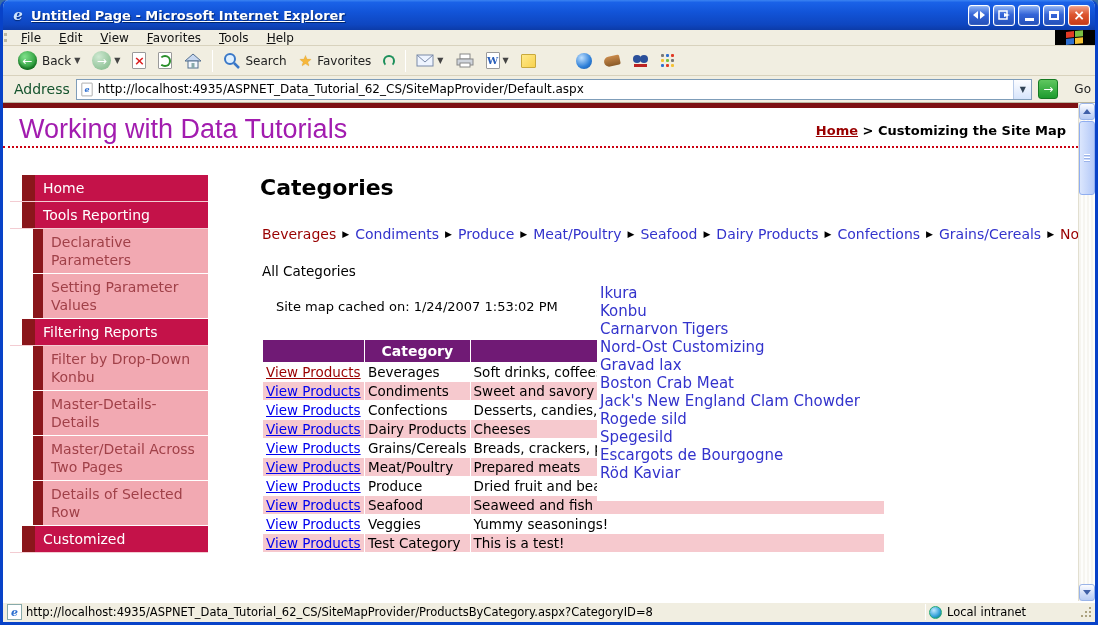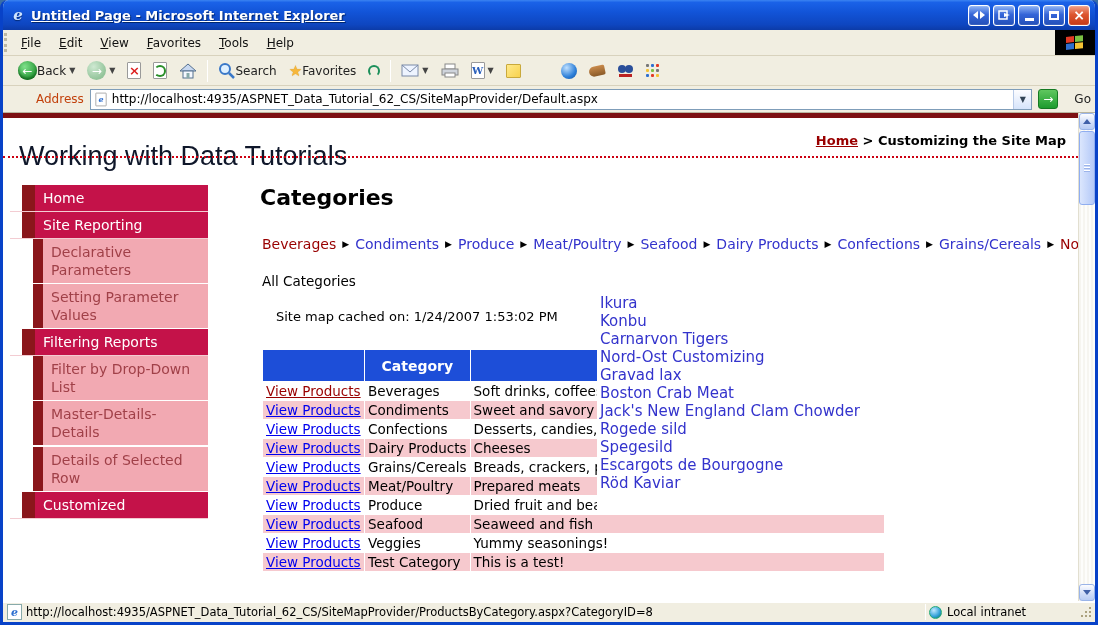--- a/index.html
+++ b/index.html
@@ -18,72 +18,72 @@
   .titletext{flex:1;color:#fff;font:bold 13px "DejaVu Sans",sans-serif;text-shadow:1px 1px 1px #00266e;
     padding-left:4px;white-space:nowrap;overflow:hidden;text-decoration:underline;}
   .tbtn{width:22px;height:21px;margin-left:3px;flex:none;border-radius:3px;border:1px solid #fff;
     background:linear-gradient(180deg,#8fb4f4,#3565d8 45%,#2350b8);display:flex;align-items:center;justify-content:center;
     color:#fff;font-size:10px;box-shadow:inset 0 0 1px #fff;}
   .tbtn.close{background:linear-gradient(180deg,#f0a088,#dd5630 45%,#c63a16);}
   .tbtn .minbar{width:9px;height:3px;background:#fff;margin-top:9px;}
   .tbtn .maxbox{width:10px;height:9px;border:2px solid #fff;border-top-width:3px;}
   .tbtn.close span{font:bold 14px "DejaVu Sans",sans-serif;line-height:1;}
   
-  .menubar{height:26px;flex:none;display:flex;align-items:stretch;background:#f1eee1;
+  .menubar{height:16px;flex:none;display:flex;align-items:stretch;background:#f1eee1;
     border-bottom:1px solid #d8d2bd;}
   .grip{width:7px;flex:none;margin:3px 1px;border-left:3px dotted #bcb8a4;}
   .menu-items{display:flex;align-items:center;}
   .menu-item{padding:0 9px;font-size:12px;color:#111;}
   .menu-item::first-letter{text-decoration:underline;}
   .throbber{margin-left:auto;width:40px;flex:none;background:#000;display:flex;align-items:center;justify-content:center;}
   .flag{position:relative;width:18px;height:14px;transform:skewY(-6deg);}
   .flag i{position:absolute;width:8px;height:6px;}
   .flag .r{left:0;top:0;background:#e23a25;} .flag .g{left:9px;top:0;background:#7bc143;}
   .flag .b{left:0;top:7px;background:#2e6fd0;} .flag .y{left:9px;top:7px;background:#f5c233;}
   
   .toolbar{height:30px;flex:none;display:flex;align-items:center;background:#f1eee1;
     border-bottom:1px solid #d8d2bd;font-size:12px;color:#222;}
   .tool{display:flex;align-items:center;padding:2px 5px;border-radius:3px;margin:0 1px;}
   .circ{width:19px;height:19px;border-radius:50%;display:flex;align-items:center;justify-content:center;
     background:radial-gradient(circle at 35% 30%,#7fe08a,#2c9d3c 70%);color:#fff;font-size:12px;line-height:1;
     box-shadow:inset 0 -2px 3px #14691f;}
   .circ.dim{background:radial-gradient(circle at 35% 30%,#cfe9d2,#93c49a 70%);box-shadow:none;color:#fff;}
-  .tool .lbl{}
+  .tool .lbl{margin-left:5px;}
   .caret{font-size:8px;color:#444;margin-left:3px;}
   .sep{width:1px;height:22px;background:#d4cfba;border-right:1px solid #fff;margin:0 4px;flex:none;}
   .pageic{width:14px;height:17px;background:#fff;border:1px solid #9a9a9a;border-radius:1px;position:relative;
     display:flex;align-items:center;justify-content:center;}
   .stopx{color:#d22;font:bold 13px "DejaVu Sans",sans-serif;}
   .arc{width:12px;height:12px;border:2px solid #2a8f2a;border-left-color:transparent;border-radius:50%;display:inline-block;}
   .arc.hist{border-color:#1b8f5a;border-bottom-color:transparent;}
   .star{color:#f6b73c;font-size:15px;text-shadow:0 0 1px #c98f1d;}
   .note{width:15px;height:14px;background:linear-gradient(135deg,#ffe98a,#f8d24e);border:1px solid #c9a93c;border-radius:1px;}
   .sphere{width:16px;height:16px;border-radius:50%;background:radial-gradient(circle at 35% 30%,#bfe0ff,#2d7fd8 60%,#114f9e);}
   .shoe{width:16px;height:10px;background:linear-gradient(#c98a4b,#8a5a28);border-radius:6px 2px 2px 6px;transform:rotate(-12deg);}
   .msgr{width:14px;height:14px;position:relative;}
   .msgr i{position:absolute;width:3px;height:3px;border-radius:1px;background:#777;
     box-shadow:5px 0 #2e6fd0,10px 0 #e23a25,0 5px #f5c233,5px 5px #7bc143,10px 5px #777,0 10px #2e6fd0,5px 10px #e23a25,10px 10px #f5c233;}
   
   .addrbar{height:27px;flex:none;display:flex;align-items:center;background:#f1eee1;
     border-bottom:1px solid #b9b5a0;padding-right:4px;}
-  .addr-label{font-size:12px;color:#c2410c;padding:0 6px 0 2px;margin-left:22px;}
+  .addr-label{font-size:14px;color:#14532d;padding:0 6px 0 2px;}
   .addr-field{flex:1;height:21px;background:#fff;border:1px solid #7f9db9;display:flex;align-items:center;padding:0 0 0 3px;}
   .addr-field .pageic{transform:scale(.8);}
   .addr-url{flex:1;font-size:12px;color:#000;padding-left:4px;white-space:nowrap;overflow:hidden;}
   .addr-drop{width:18px;height:19px;background:linear-gradient(#fdfdff,#d6e4fb);border-left:1px solid #b9cbe8;
     display:flex;align-items:center;justify-content:center;font-size:8px;color:#345;}
   .gobtn{display:flex;align-items:center;margin-left:6px;}
   .goarrow{width:20px;height:20px;border-radius:3px;background:linear-gradient(#5fc75f,#1e9b2e);border:1px solid #157a22;
     color:#fff;display:flex;align-items:center;justify-content:center;font-size:12px;}
   .golbl{font-size:12px;margin-left:16px;color:#222;}
   
   .content{flex:1;display:flex;background:#fff;min-height:0;}
   .pagearea{flex:1;position:relative;overflow:hidden;background:#fff;}
   .top-rule{position:absolute;left:0;right:0;top:0;height:5px;background:#7d1013;}
-  .site-title{position:absolute;left:16px;top:28px;font:400 27px "Liberation Sans",sans-serif;color:#0f172a;}
+  .site-title{position:absolute;left:16px;top:11px;font:400 27px "Liberation Sans",sans-serif;color:#a21caf;}
   .crumb{position:absolute;right:12px;top:20px;font:bold 13px "DejaVu Sans",sans-serif;color:#000;white-space:nowrap;}
   .crumb a{color:#990000;text-decoration:underline;}
   .dotted{position:absolute;left:0;right:0;top:43px;border-bottom:2px dotted #cc0011;}
   
   .sidebar{position:absolute;left:7px;top:72px;width:198px;font-size:14px;}
   .side-item{display:flex;border-bottom:1px solid #fff;cursor:default;}
   .side-item .sq{flex:none;background:#8a161b;}
   .side-item.top{padding-left:12px;} .side-item.top .sq{width:13px;}
   .side-item.sub{padding-left:23px;} .side-item.sub .sq{width:10px;}
   .side-item .bar{flex:1;padding:4px 8px;line-height:18px;}
@@ -93,21 +93,21 @@
   
   .main-col{position:absolute;left:257px;top:70px;right:2px;height:520px;}
   .main-col h2{position:absolute;left:0;top:2px;font:bold 22px "DejaVu Sans",sans-serif;color:#000;}
   .cat-menu{position:absolute;left:2px;top:53px;white-space:nowrap;font-size:14px;}
   .cat-link{color:#3333cc;cursor:pointer;}
   .cat-link.visited{color:#990000;}
   .cat-arrow{font-size:9px;color:#000;margin:0 6px;vertical-align:2px;}
   .allcat{position:absolute;left:2px;top:90px;font-size:13.5px;color:#000;}
   .cache{position:absolute;left:16px;top:126px;font-size:13px;color:#000;}
   .cat-table{position:absolute;left:2px;top:166px;border-collapse:separate;border-spacing:1px;font-size:13.5px;}
-  .cat-table th{background:#1d4ed8;color:#fff;font-weight:bold;height:31px;font-size:14px;}
+  .cat-table th{background:#701a75;color:#fff;font-weight:bold;height:22px;font-size:14px;}
   .cat-table td{height:18px;padding:0 3px;white-space:nowrap;}
   .cat-table .c1{width:101px;} .cat-table .c2{width:102px;}
   .cat-table .c3{max-width:424px;overflow:hidden;}
   .cat-table tr.alt td{background:#f6c9ce;}
   .vp-link{color:#0000ee;text-decoration:underline;cursor:pointer;}
   .vp-link.visited{color:#990000;}
   
   .flyout{position:absolute;left:594px;top:141px;width:288px;height:217px;background:#fff;z-index:5;
     font-size:15px;line-height:18px;overflow:hidden;margin-top:40px;}
   .flyout div{color:#3333cc;white-space:nowrap;cursor:pointer;padding-left:3px;}
@@ -300,44 +300,45 @@
       </div>
       <div class="dotted"></div>
 
       <div class="sidebar">
           <div class="side-item top">
             <span class="sq"></span>
             <span class="bar">Home</span>
           </div>
           <div class="side-item top">
             <span class="sq"></span>
-            <span class="bar">Site Reporting</span>
+            <span class="bar">Tools Reporting</span>
           </div>
           <div class="side-item sub">
             <span class="sq"></span>
             <span class="bar">Declarative Parameters</span>
           </div>
           <div class="side-item sub">
             <span class="sq"></span>
             <span class="bar">Setting Parameter Values</span>
           </div>
           <div class="side-item top">
             <span class="sq"></span>
             <span class="bar">Filtering Reports</span>
           </div>
           <div class="side-item sub">
             <span class="sq"></span>
-            <span class="bar">Filter by Drop-Down List</span>
+            <span class="bar">Filter by Drop-Down Konbu</span>
           </div>
           <div class="side-item sub">
             <span class="sq"></span>
             <span class="bar">Master-Details-Details</span>
           </div>
           <div class="side-item sub">
             <span class="sq"></span>
+            <span class="bar">Master/Detail Across Two Pages</span>
           </div>
           <div class="side-item sub">
             <span class="sq"></span>
             <span class="bar">Details of Selected Row</span>
           </div>
           <div class="side-item top">
             <span class="sq"></span>
             <span class="bar">Customized</span>
           </div>
         </div>

